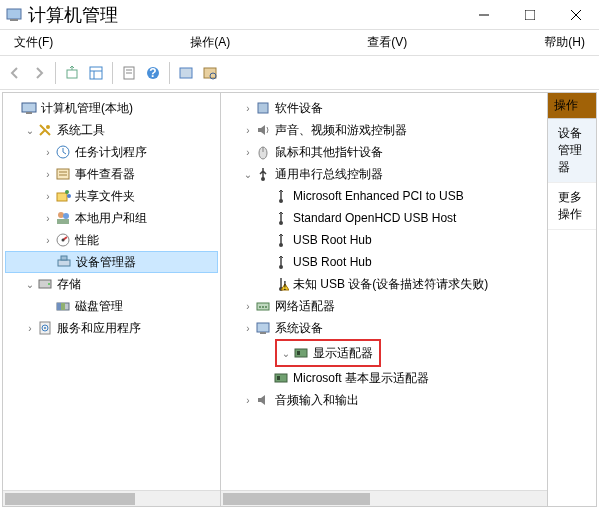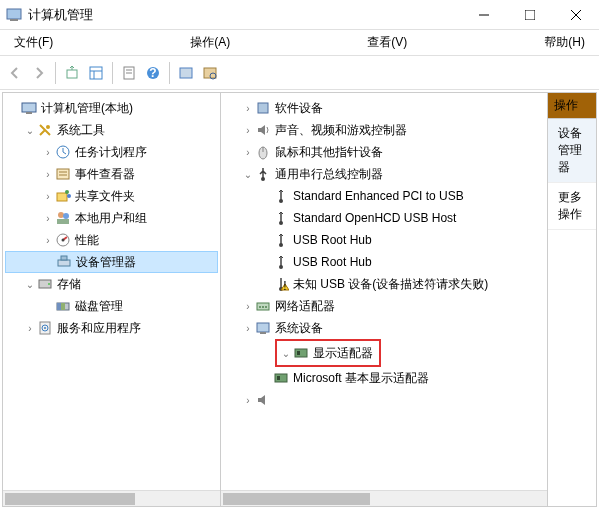--- a/index.html
+++ b/index.html
@@ -1,20 +1,20 @@
 <!DOCTYPE html>
 <html><head>
 <meta charset="utf-8">
 <style>
 * { box-sizing: border-box; margin: 0; padding: 0; font-family: "Microsoft YaHei", "Segoe UI", sans-serif; font-size: 12px; }
 body { background: #fff; width: 599px; height: 511px; overflow: hidden; }
 
 .titlebar { height: 30px; display: flex; align-items: center; border-bottom: 1px solid #e0e0e0; }
 .titlebar .app-icon { width: 16px; height: 16px; margin: 0 6px; }
-.titlebar .title { flex: 1; font-size: 13px; }
+.titlebar .title { flex: 1; font-size: 18px; }
 .titlebar .wincontrols { display: flex; }
 .winbtn { width: 46px; height: 30px; display: flex; align-items: center; justify-content: center; cursor: pointer; }
 
 .menubar { height: 26px; display: flex; align-items: center; padding: 0 6px; border-bottom: 1px solid #e0e0e0; justify-content: space-between; }
 .menubar .item { padding: 3px 8px; cursor: pointer; }
 
 .toolbar { height: 34px; display: flex; align-items: center; padding: 0 4px; border-bottom: 1px solid #e0e0e0; gap: 2px; }
 .tbicon { width: 22px; height: 22px; display: flex; align-items: center; justify-content: center; cursor: pointer; border: 1px solid transparent; }
 .tbicon.disabled { opacity: 0.4; cursor: default; }
 .tbsep { width: 1px; height: 22px; background: #ccc; margin: 0 3px; }
@@ -321,21 +321,21 @@
 
       <div class="node ind2">
         <span class="exp"></span>
         <span class="t-icon">
             <svg width="16" height="16">
               <path d="M8 2 L8 12" stroke="#404040" stroke-width="1.5"></path>
               <circle cx="8" cy="13" r="2" fill="#404040"></circle>
               <path d="M6 4 L8 2 L10 4" fill="none" stroke="#404040"></path>
             </svg>
           </span>
-        <span class="lbl">Standard Enhanced PCI to USB</span>
+        <span class="lbl">Microsoft Enhanced PCI to USB</span>
       </div>
       <div class="node ind2">
         <span class="exp"></span>
         <span class="t-icon">
             <svg width="16" height="16">
               <path d="M8 2 L8 12" stroke="#404040" stroke-width="1.5"></path>
               <circle cx="8" cy="13" r="2" fill="#404040"></circle>
               <path d="M6 4 L8 2 L10 4" fill="none" stroke="#404040"></path>
             </svg>
           </span>
@@ -424,20 +424,21 @@
         <span class="lbl">Microsoft 基本显示适配器</span>
       </div>
 
       <div class="node ind1">
         <span class="exp">›</span>
         <span class="t-icon">
             <svg width="16" height="16">
               <path d="M3 6 L6 6 L10 3 L10 13 L6 10 L3 10 Z" fill="#808080"></path>
             </svg>
           </span>
+        <span class="lbl">音频输入和输出</span>
       </div>
 
     </div>
     <div class="hscroll">
         <div class="thumb" style="width:45%"></div>
       </div>
   </div>
 
   <div class="pane right">
     <div class="actions-header">操作</div>

